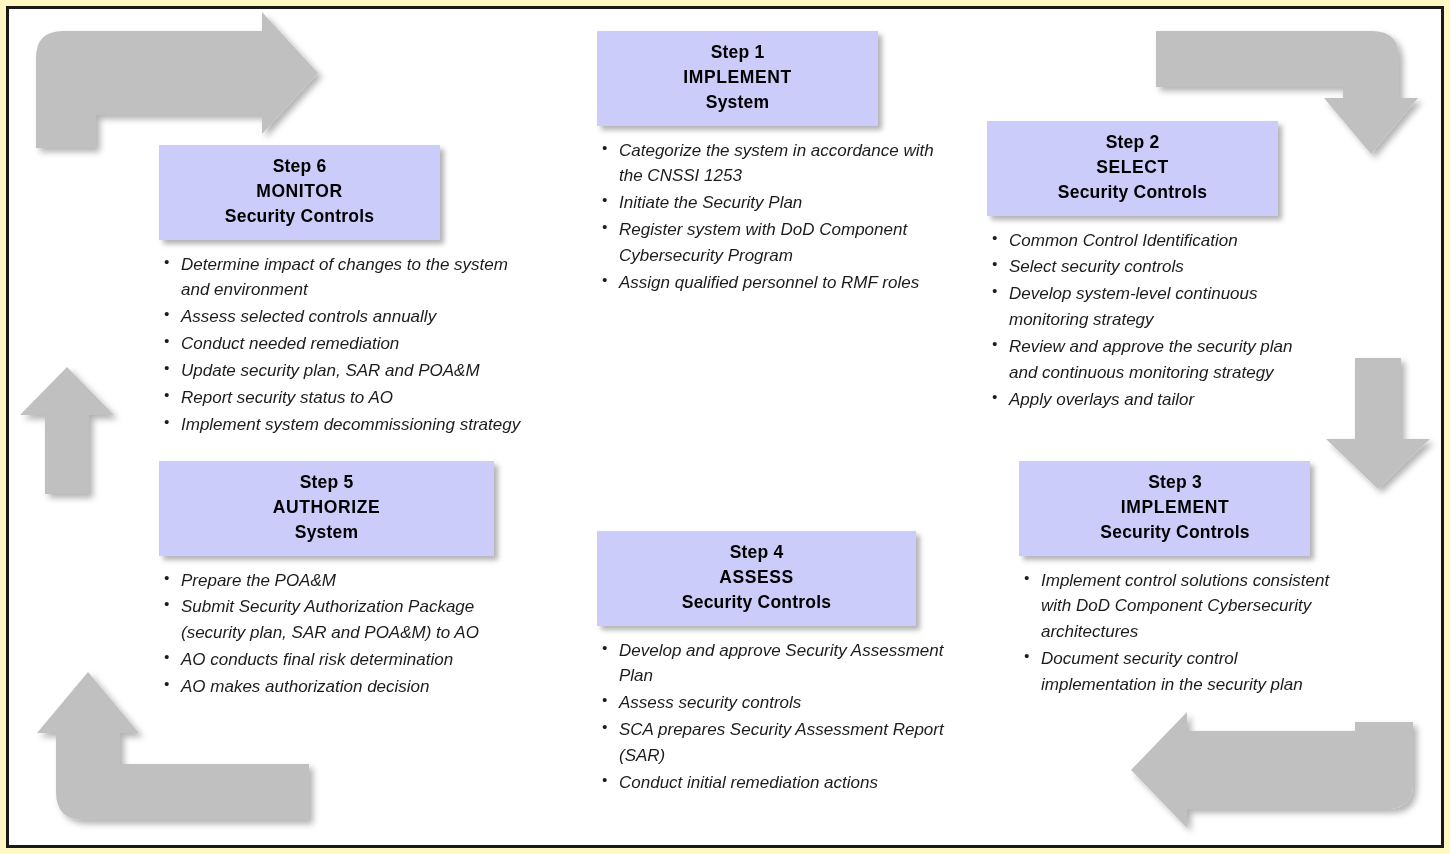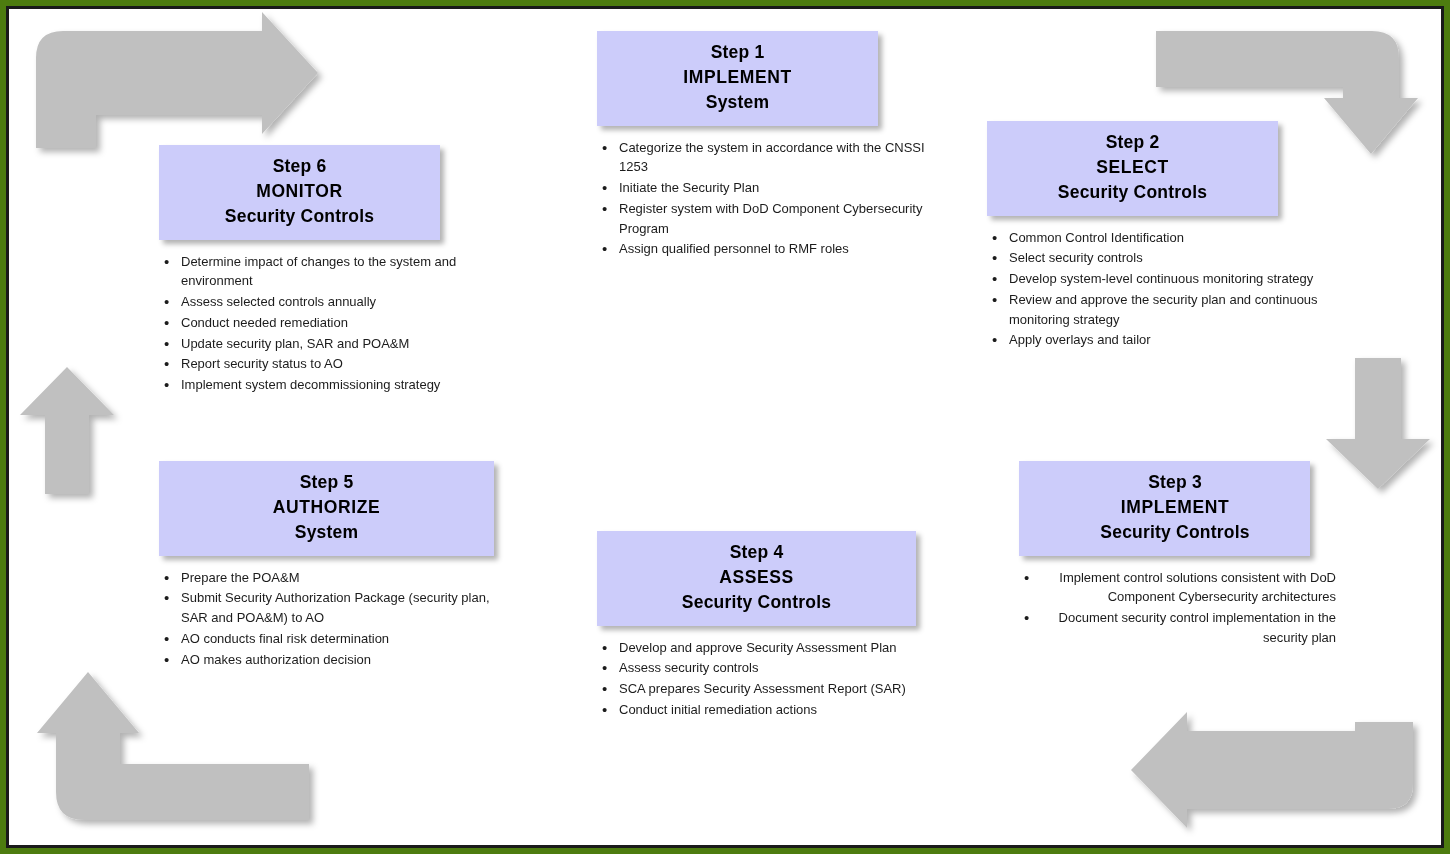--- a/index.html
+++ b/index.html
@@ -8,21 +8,21 @@
     width: 1450px;
     height: 854px;
     background: #ffffff;
     font-family: "Liberation Sans", sans-serif;
   }
 
   #canvas {
     position: relative;
     width: 1450px;
     height: 854px;
-    background: #4d7c0f;
+    background: #fef9c3;
     overflow: hidden;
   }
 
   
   #frame {
     position: absolute;
     left: 6px;
     top: 6px;
     width: 1438px;
     height: 842px;
@@ -64,25 +64,26 @@
   .step-header .ln { display: block; white-space: nowrap; }
   .step-header .ln.caps { letter-spacing: 0.6px; }
 
   .bullets {
     list-style: none;
     margin-top: 12px;
     padding: 0;
   }
   .bullets li {
     position: relative;
-    font-size: 13px;
+    font-size: 17px;
     line-height: 1.52;
     color: #1c1c1c;
     padding-left: 20px;
     margin-bottom: 1px;
+    font-style: italic;
   }
   .bullets li::before {
     content: "\2022";
     position: absolute;
     left: 3px;
     top: -1px;
     font-size: 15px;
     color: #1c1c1c;
   }
 
@@ -90,21 +91,21 @@
   #step1 { left: 597px; top: 31px;  width: 350px; }
   #step1 .step-header { width: 281px; }
   #step1 .bullets { width: 345px; margin-left: 2px; }
 
   #step2 { left: 987px; top: 121px; width: 330px; }
   #step2 .step-header { width: 291px; }
   #step2 .bullets { width: 330px; margin-left: 2px; }
 
   #step3 { left: 1019px; top: 461px; width: 330px; }
   #step3 .step-header { width: 291px; padding-left: 27px; }
-  #step3 .bullets { width: 315px; margin-left: 2px; text-align: right; }
+  #step3 .bullets { width: 315px; margin-left: 2px; }
 
   #step4 { left: 597px; top: 531px; width: 360px; }
   #step4 .step-header { width: 319px; }
   #step4 .bullets { width: 358px; margin-left: 2px; }
 
   #step5 { left: 159px; top: 461px; width: 360px; }
   #step5 .step-header { width: 335px; }
   #step5 .bullets { width: 352px; margin-left: 2px; }
 
   #step6 { left: 159px; top: 121px; width: 370px; margin-top: 24px; }

